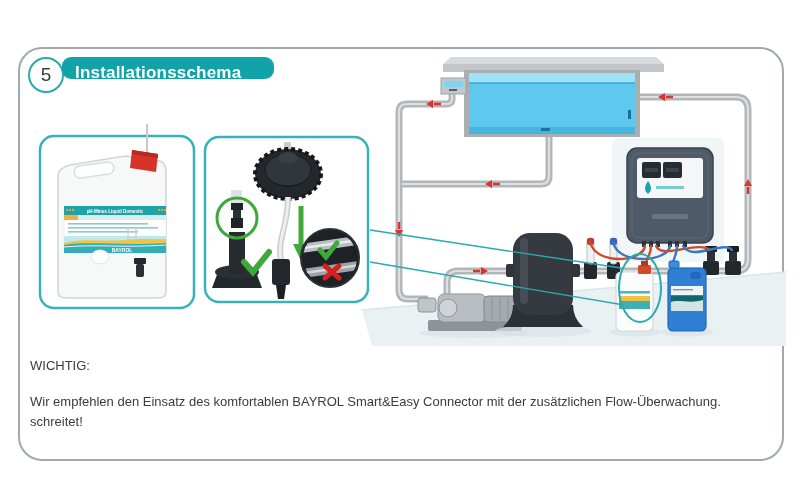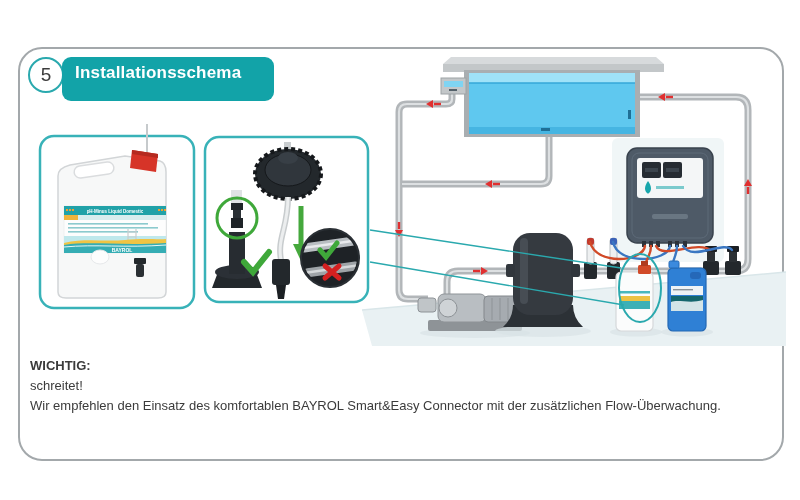--- a/index.html
+++ b/index.html
@@ -4,26 +4,26 @@
 <style>
   html,body{margin:0;padding:0;background:#fff;}
   .page{position:relative;width:800px;height:500px;background:#fff;overflow:hidden;
         font-family:"Liberation Sans",sans-serif;}
   .page-frame{position:absolute;left:18px;top:47px;width:762px;height:410px;
         border:2px solid #a3a8ab;border-radius:24px;z-index:1;}
   .diagram-svg{position:absolute;left:0;top:0;z-index:2;}
   .badge{position:absolute;left:28px;top:57px;width:32px;height:32px;border:2.5px solid #2aa9ae;
         border-radius:50%;background:#fff;color:#3c3c3c;font-size:19px;line-height:31px;
         text-align:center;z-index:3;}
-  .banner{position:absolute;left:62px;top:57px;width:212px;height:44px;background:#12a3a8;
+  .banner{position:absolute;left:62px;top:57px;width:212px;height:22px;background:#12a3a8;
         border-radius:9px;color:#fff;font-size:17px;font-weight:600;line-height:31px;
         padding-left:13px;box-sizing:border-box;z-index:3;letter-spacing:.2px;}
   .notice{position:absolute;left:30px;top:356px;width:745px;z-index:3;color:#3b3b3b;
         font-size:13px;line-height:20px;}
-  .notice .head{margin-bottom:0;font-weight:bold;}
+  .notice .head{margin-bottom:16px;}
 </style>
 </head>
 <body>
 
 <div class="page">
 
   <div class="page-frame"></div>
 
   <svg class="diagram-svg" width="800" height="500" viewBox="0 0 800 500">
     <defs>
@@ -248,17 +248,17 @@
         <path d="M325,266 l14,12 M339,266 l-14,12" stroke="#d42020" stroke-width="5" stroke-linecap="round"></path>
       </g>
     </g>
   </svg>
 
   <div class="badge">5</div>
   <div class="banner">Installationsschema</div>
 
   <div class="notice">
     <div class="head">WICHTIG:</div>
+    <div>Wir empfehlen den Einsatz des komfortablen BAYROL Smart&amp;Easy Connector mit der zusätzlichen Flow-Überwachung.</div>
     <div>schreitet!</div>
-    <div>Wir empfehlen den Einsatz des komfortablen BAYROL Smart&amp;Easy Connector mit der zusätzlichen Flow-Überwachung.</div>
   </div>
 
 </div>
 
 </body></html>

